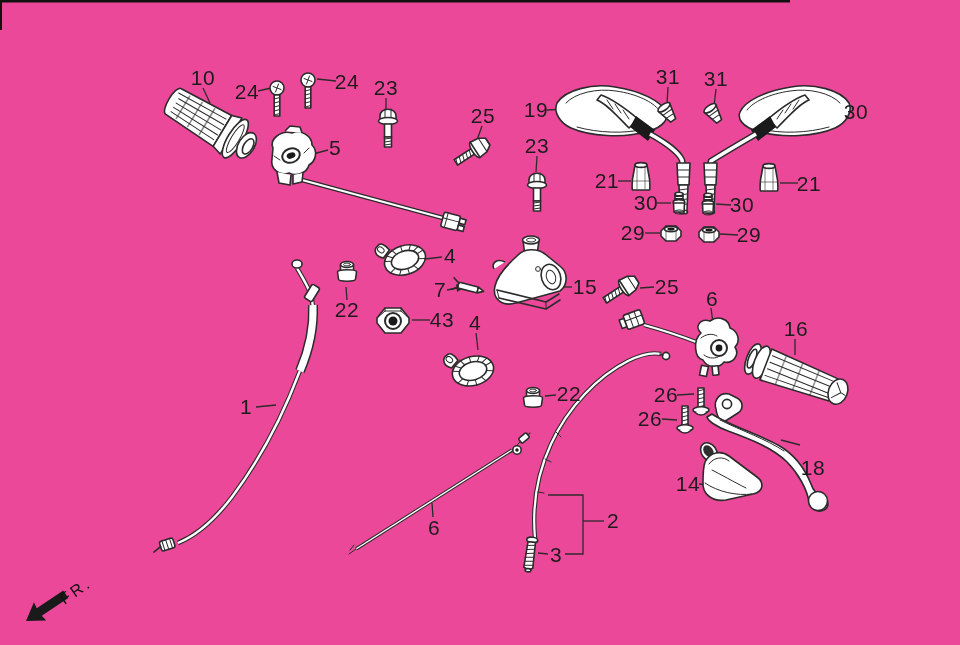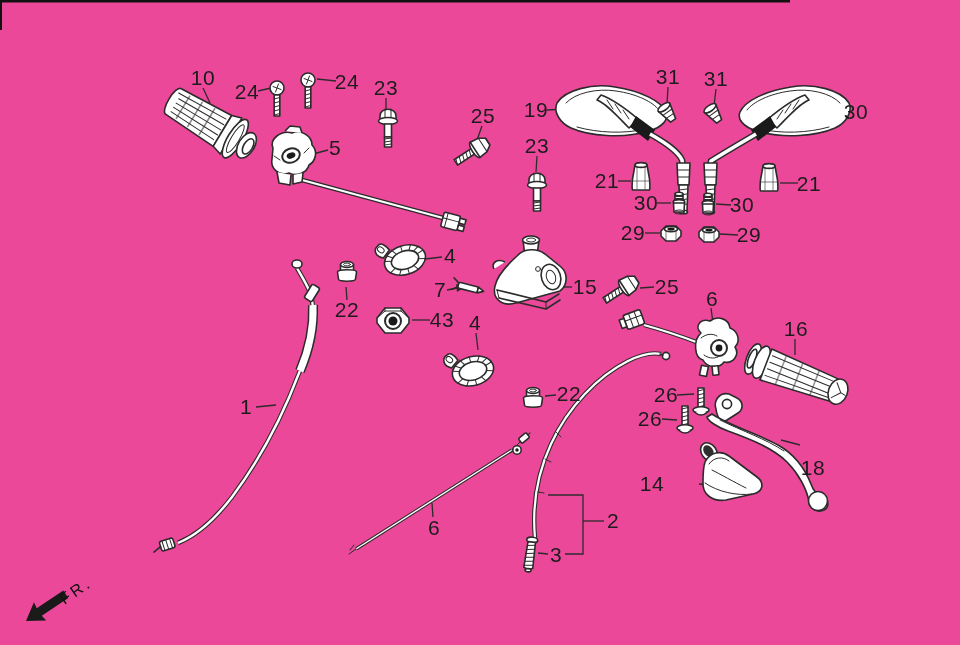--- a/index.html
+++ b/index.html
@@ -419,20 +419,20 @@
   <span class="callout" style="left:442px;top:320px">43</span>
   <span class="callout" style="left:585px;top:287px">15</span>
   <span class="callout" style="left:667px;top:287px">25</span>
   <span class="callout" style="left:475px;top:323px">4</span>
   <span class="callout" style="left:712px;top:299px">6</span>
   <span class="callout" style="left:796px;top:329px">16</span>
   <span class="callout" style="left:569px;top:394px">22</span>
   <span class="callout" style="left:666px;top:395px">26</span>
   <span class="callout" style="left:650px;top:419px">26</span>
   <span class="callout" style="left:813px;top:468px">18</span>
-  <span class="callout" style="left:652px;top:484px">14</span>
+  <span class="callout" style="left:688px;top:484px">14</span>
   <span class="callout" style="left:613px;top:521px">2</span>
   <span class="callout" style="left:556px;top:555px">3</span>
   <span class="callout" style="left:246px;top:407px">1</span>
   <span class="callout" style="left:434px;top:528px">6</span>
 
   <span class="fr">FR.</span>
 </div>
 
 </body></html>

